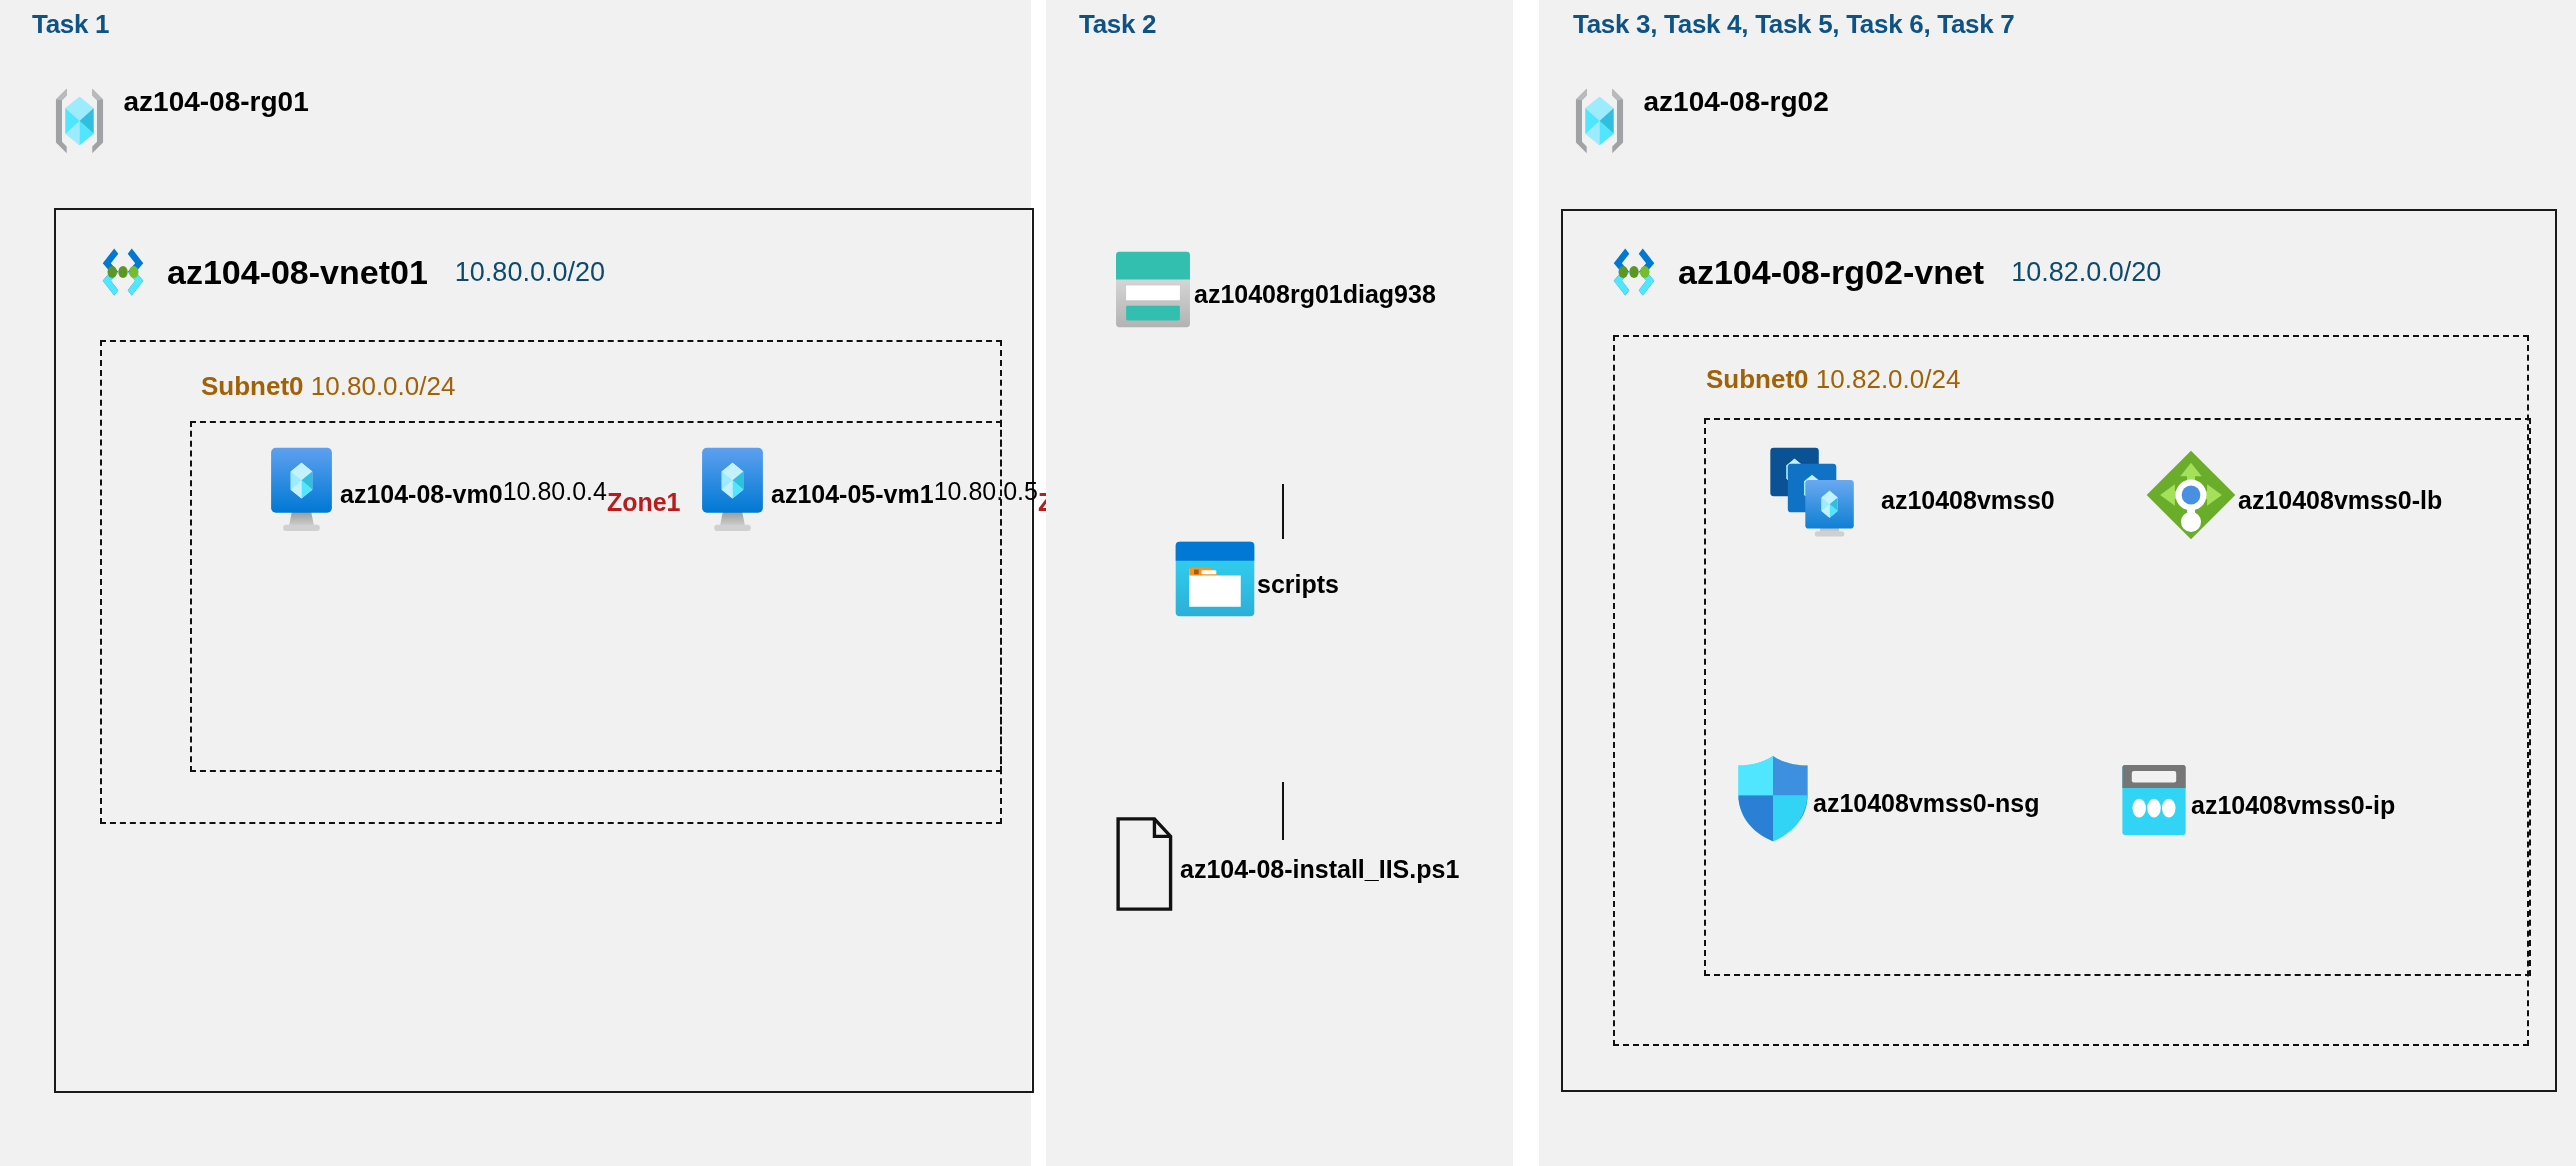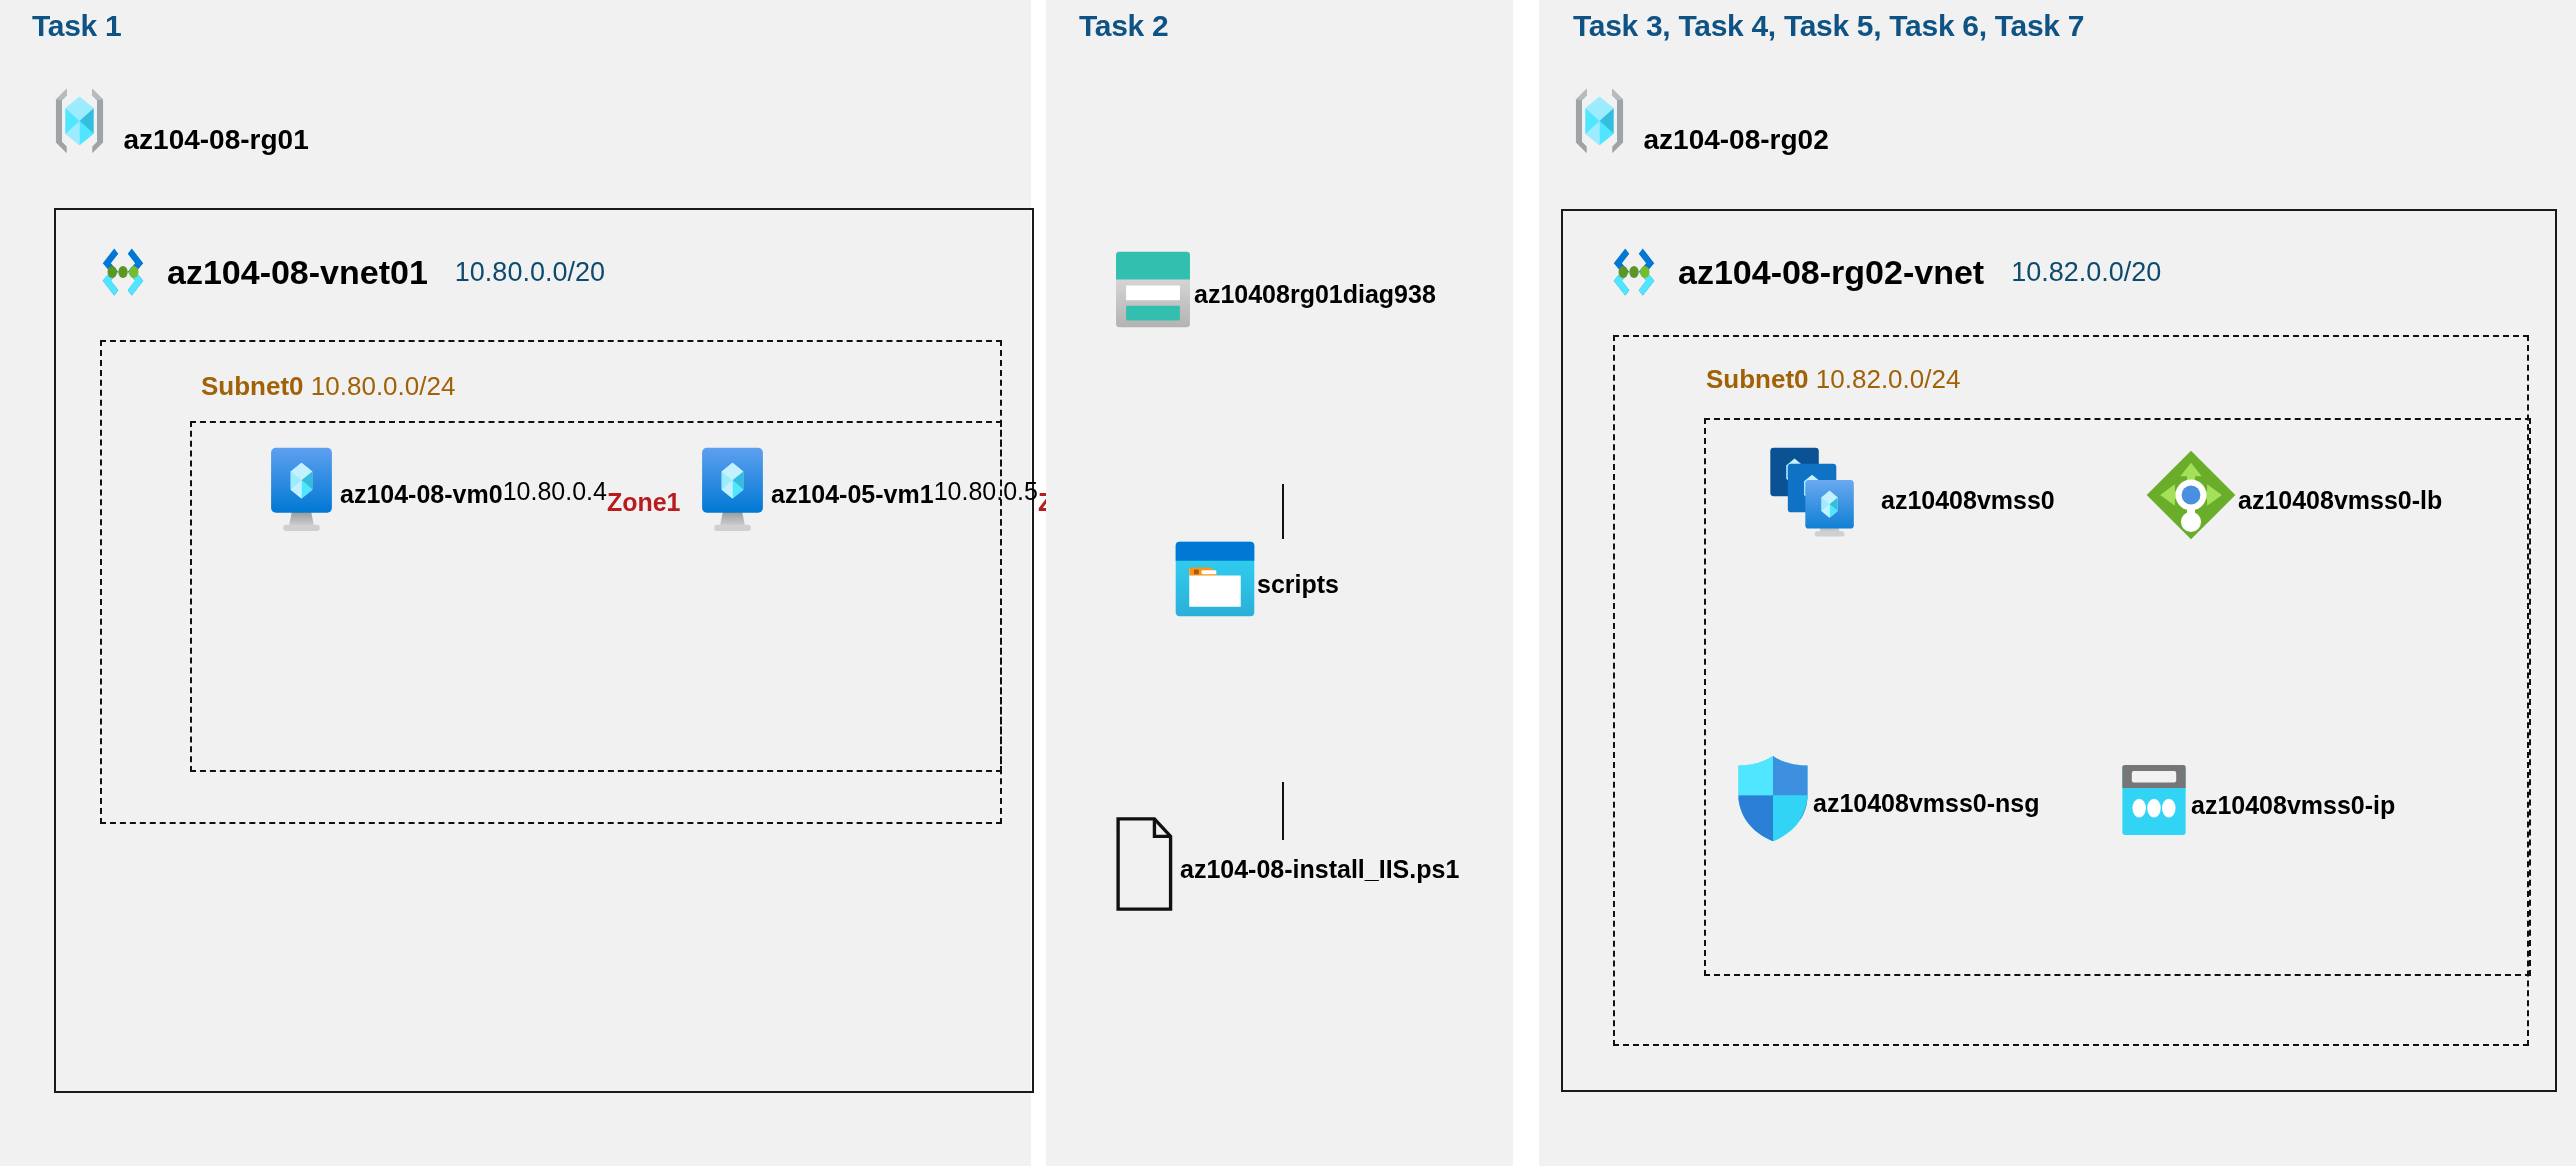--- a/index.html
+++ b/index.html
@@ -23,30 +23,30 @@
     background: #f1f1f1;
   }
   #panel-task1 { left: 0px;    top: 0px; width: 1031px; height: 1166px; }
   #panel-task2 { left: 1046px; top: 0px; width: 467px;  height: 1166px; }
   #panel-task3 { left: 1539px; top: 0px; width: 1037px; height: 1166px; }
 
   .task-title {
     position: absolute;
     color: #0f5384;
     font-weight: bold;
-    font-size: 30px;
+    font-size: 26px;
     letter-spacing: -0.3px;
     white-space: nowrap;
   }
   #title-task1 { left: 32px;  top: 9.4px; }
   #title-task2 { left: 1079px; top: 9.4px; }
   #title-task3 { left: 1573px; top: 9.4px; }
 
   
-  .rg-header { position: absolute; display: flex; align-items: flex-end; }
+  .rg-header { position: absolute; display: flex; align-items: flex-start; }
   #rg01-header { left: 53px;   top: 86px; }
   #rg02-header { left: 1573px; top: 86px; }
   .rg-name {
     font-size: 28px;
     font-weight: bold;
     color: #000;
     margin-left: 17.5px;
     white-space: nowrap;
   }
 

